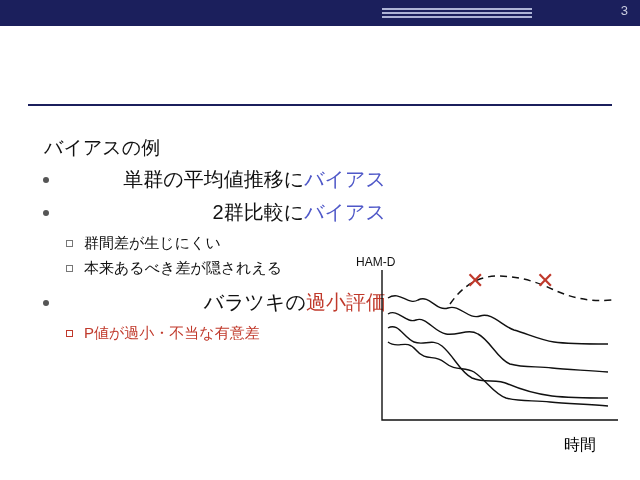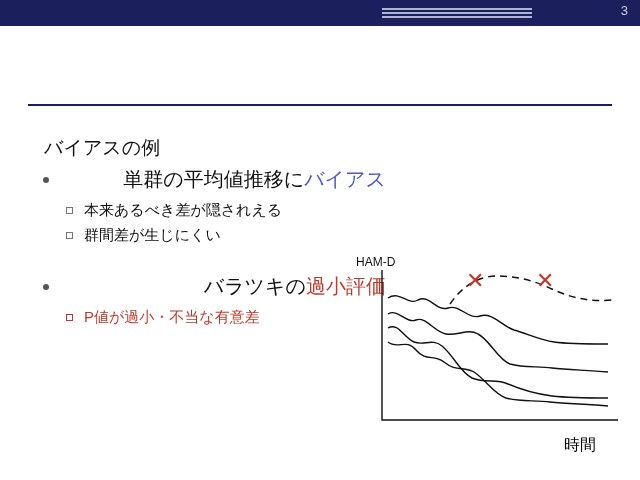--- a/index.html
+++ b/index.html
@@ -184,31 +184,34 @@
   <div class="title-rule"></div>
 
   <div class="bullets">
 
     <div class="lvl0">バイアスの例</div>
 
     <div class="lvl1">
       <span>単群の平均値推移に</span><span class="accent">バイアス</span>
     </div>
 
-
+    <div class="lvl1">
+      <span>2群比較に</span><span class="accent">バイアス</span>
+    </div>
+
+
+    <div class="lvl2">
+      <span>群間差が生じにくい</span>
+    </div>
 
     <div class="lvl2">
       <span>本来あるべき差が隠されえる</span>
     </div>
 
-    <div class="lvl2">
-      <span>群間差が生じにくい</span>
-    </div>
-
-    <div class="lvl1" style="margin-top:27px;">
+    <div class="lvl1" style="margin-top:10px;">
       <span>バラツキの</span><span class="warn">過小評価</span>
     </div>
 
     <div class="lvl2 warn-dot">
       <span class="warn">P値が過小・不当な有意差</span>
     </div>
 
   </div>
 
   <div class="chart-ylabel">HAM-D</div>

